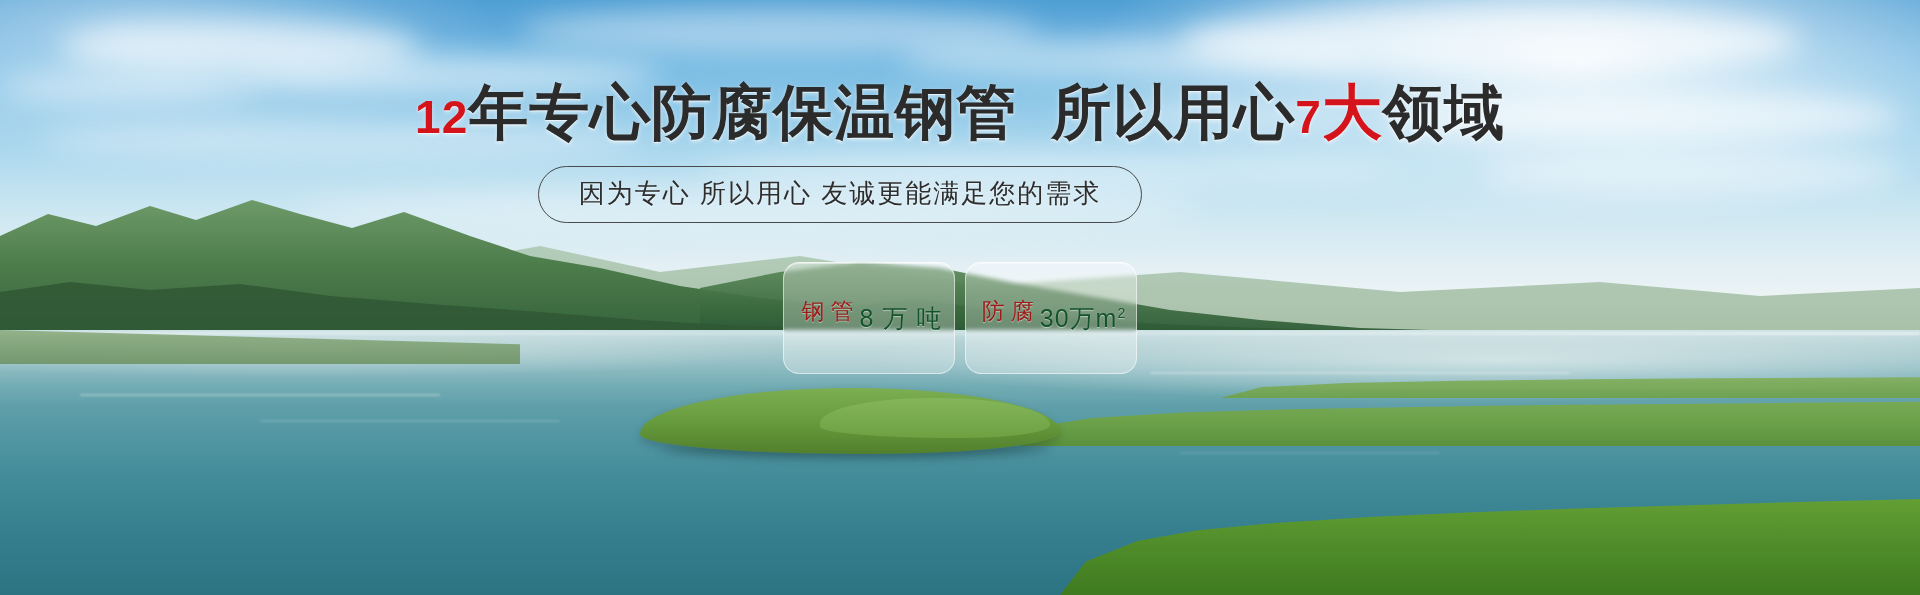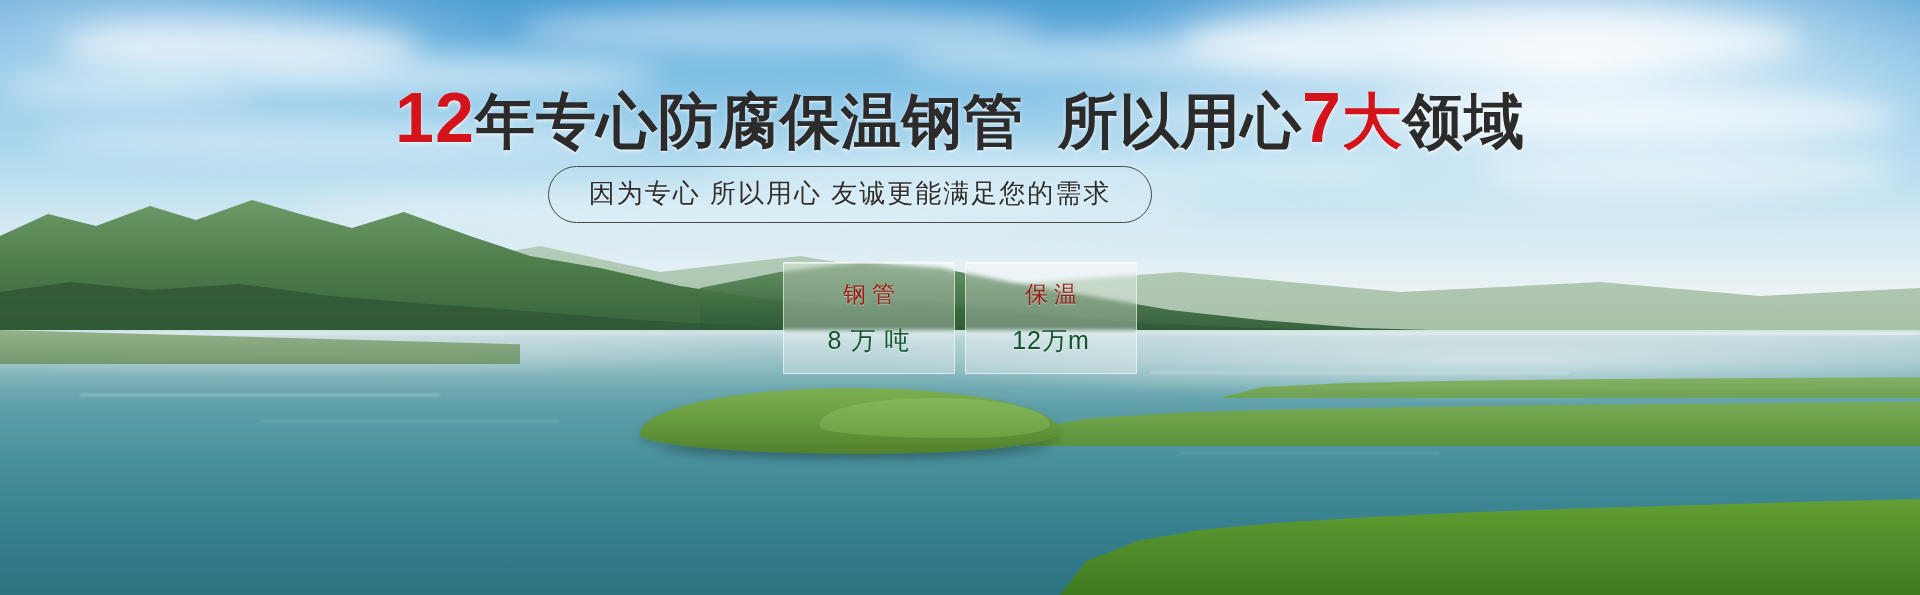--- a/index.html
+++ b/index.html
@@ -120,50 +120,50 @@
   }
 
   
   .content{position:absolute;left:0;top:0;width:1920px;height:595px;}
   .headline{
     position:absolute;top:83px;left:0;width:1920px;text-align:center;
     font-size:60px;font-weight:bold;letter-spacing:1px;line-height:1;
     color:#2b2b2b;white-space:nowrap;
     text-shadow:0 2px 4px rgba(255,255,255,.55), 0 1px 0 rgba(255,255,255,.6);
   }
-  .headline .num{font-size:70px;text-align:center;}
+  .headline .num{font-size:46px;text-align:center;}
   .headline .red{color:#d4141a;}
   .headline .gap{display:inline-block;width:34px;}
 
   .subtitle-wrap{
-    position:absolute;top:166px;left:0;width:1680px;text-align:center;padding-left:10px;
+    position:absolute;top:166px;left:0;width:1680px;text-align:center;
   }
   .subtitle{
     display:inline-block;
     padding:9px 40px 11px 40px;
     border:1px solid #4a4a4a;
     border-radius:30px;
     font-size:26px;color:#2e2e2e;letter-spacing:2px;white-space:nowrap;
     text-shadow:0 1px 2px rgba(255,255,255,.6);
   }
 
   
   .cards{
     position:absolute;top:262px;left:0;width:1920px;
     display:flex;justify-content:center;gap:10px;
   }
   .card{
     width:170px;height:110px;
     background:rgba(255,255,255,.30);
     border:1px solid rgba(255,255,255,.55);
     border-top:1px solid rgba(255,255,255,.75);
-    border-radius:1px;
+    border-radius:16px;
     box-shadow:inset 0 1px 0 rgba(255,255,255,.45);
     backdrop-filter:blur(2px);
-    display:flex;flex-direction:column;align-items:center;justify-content:center;
+    display:flex;align-items:center;justify-content:center;
   }
   .card-label{
     font-size:23px;color:#9c1b18;letter-spacing:6px;
     padding-left:6px;margin-bottom:14px;font-weight:normal;
     text-shadow:0 1px 1px rgba(255,255,255,.5);
   }
   .card-value{
     font-size:25px;color:#14532d;letter-spacing:1px;
     text-shadow:0 1px 1px rgba(255,255,255,.5);
   }
@@ -245,21 +245,21 @@
       <div class="subtitle">因为专心 所以用心 友诚更能满足您的需求</div>
     </div>
 
     <div class="cards">
 
       <div class="card">
         <div class="card-label">钢管</div>
         <div class="card-value"><span>8 万 吨</span></div>
       </div>
 
-
       <div class="card">
-        <div class="card-label">保温</div>
-        <div class="card-value"><span>12万m</span></div>
+        <div class="card-label">防腐</div>
+        <div class="card-value"><span>30万m</span><sup>2</sup></div>
       </div>
+
 
     </div>
   </div>
 </div>
 
 </body></html>

